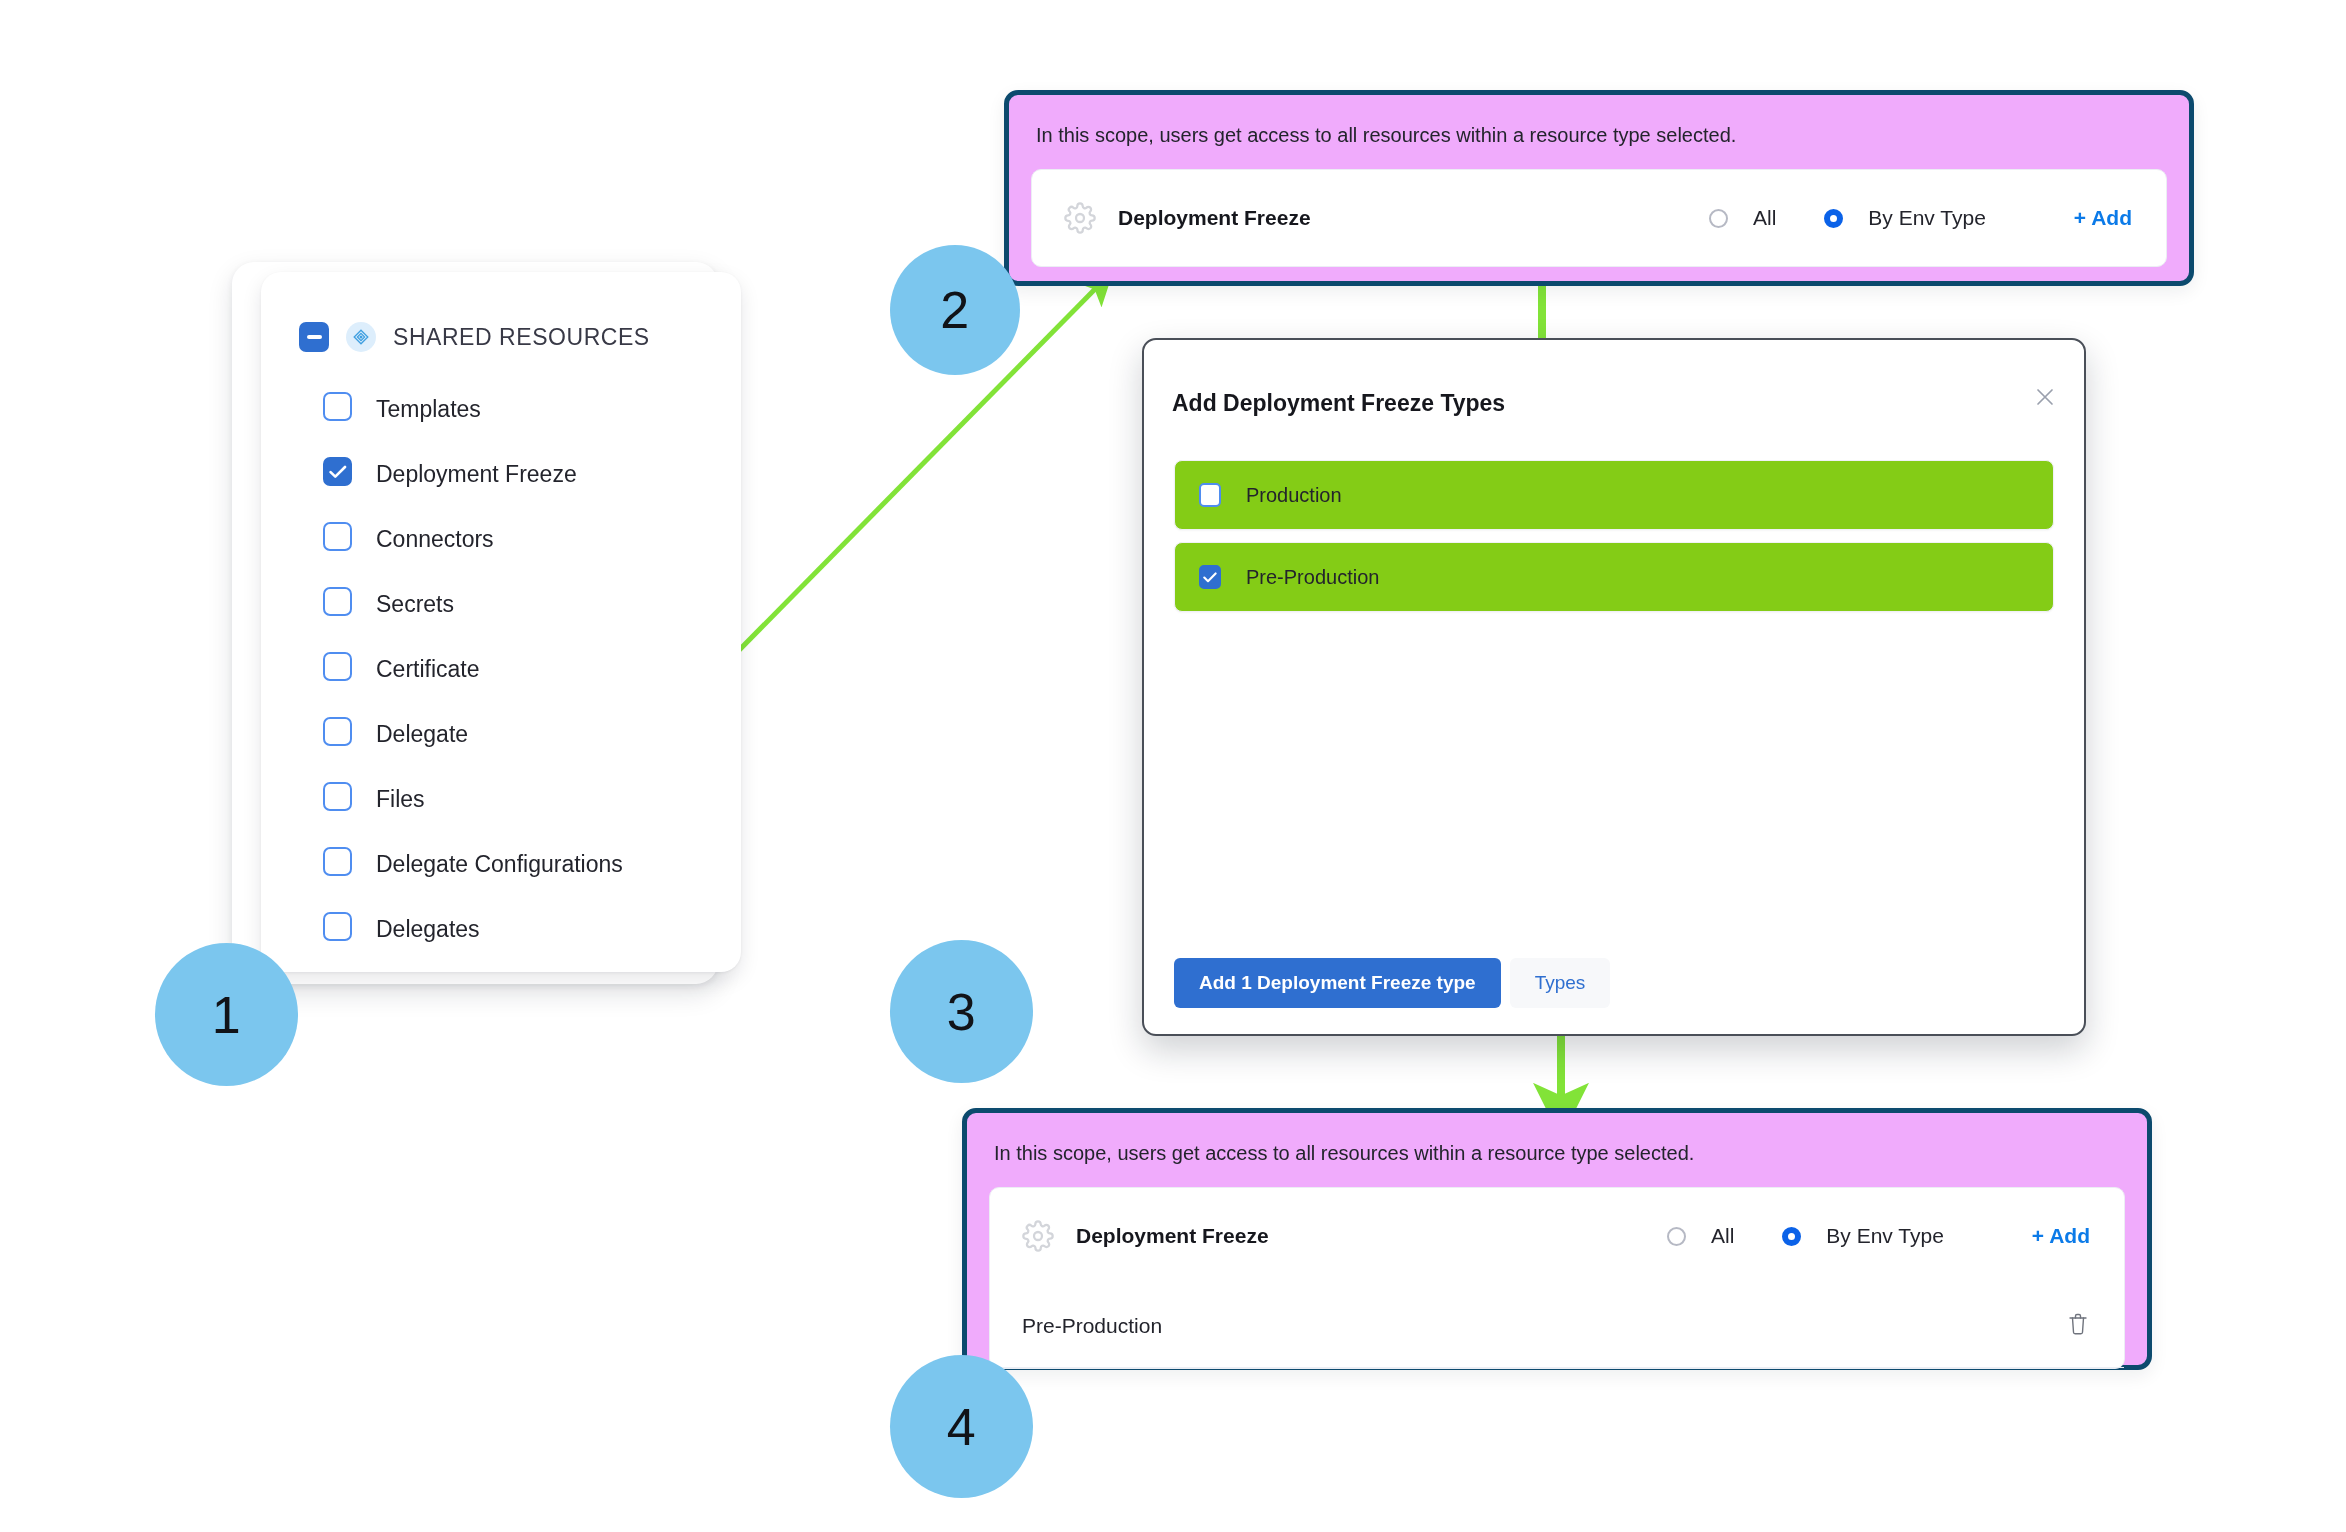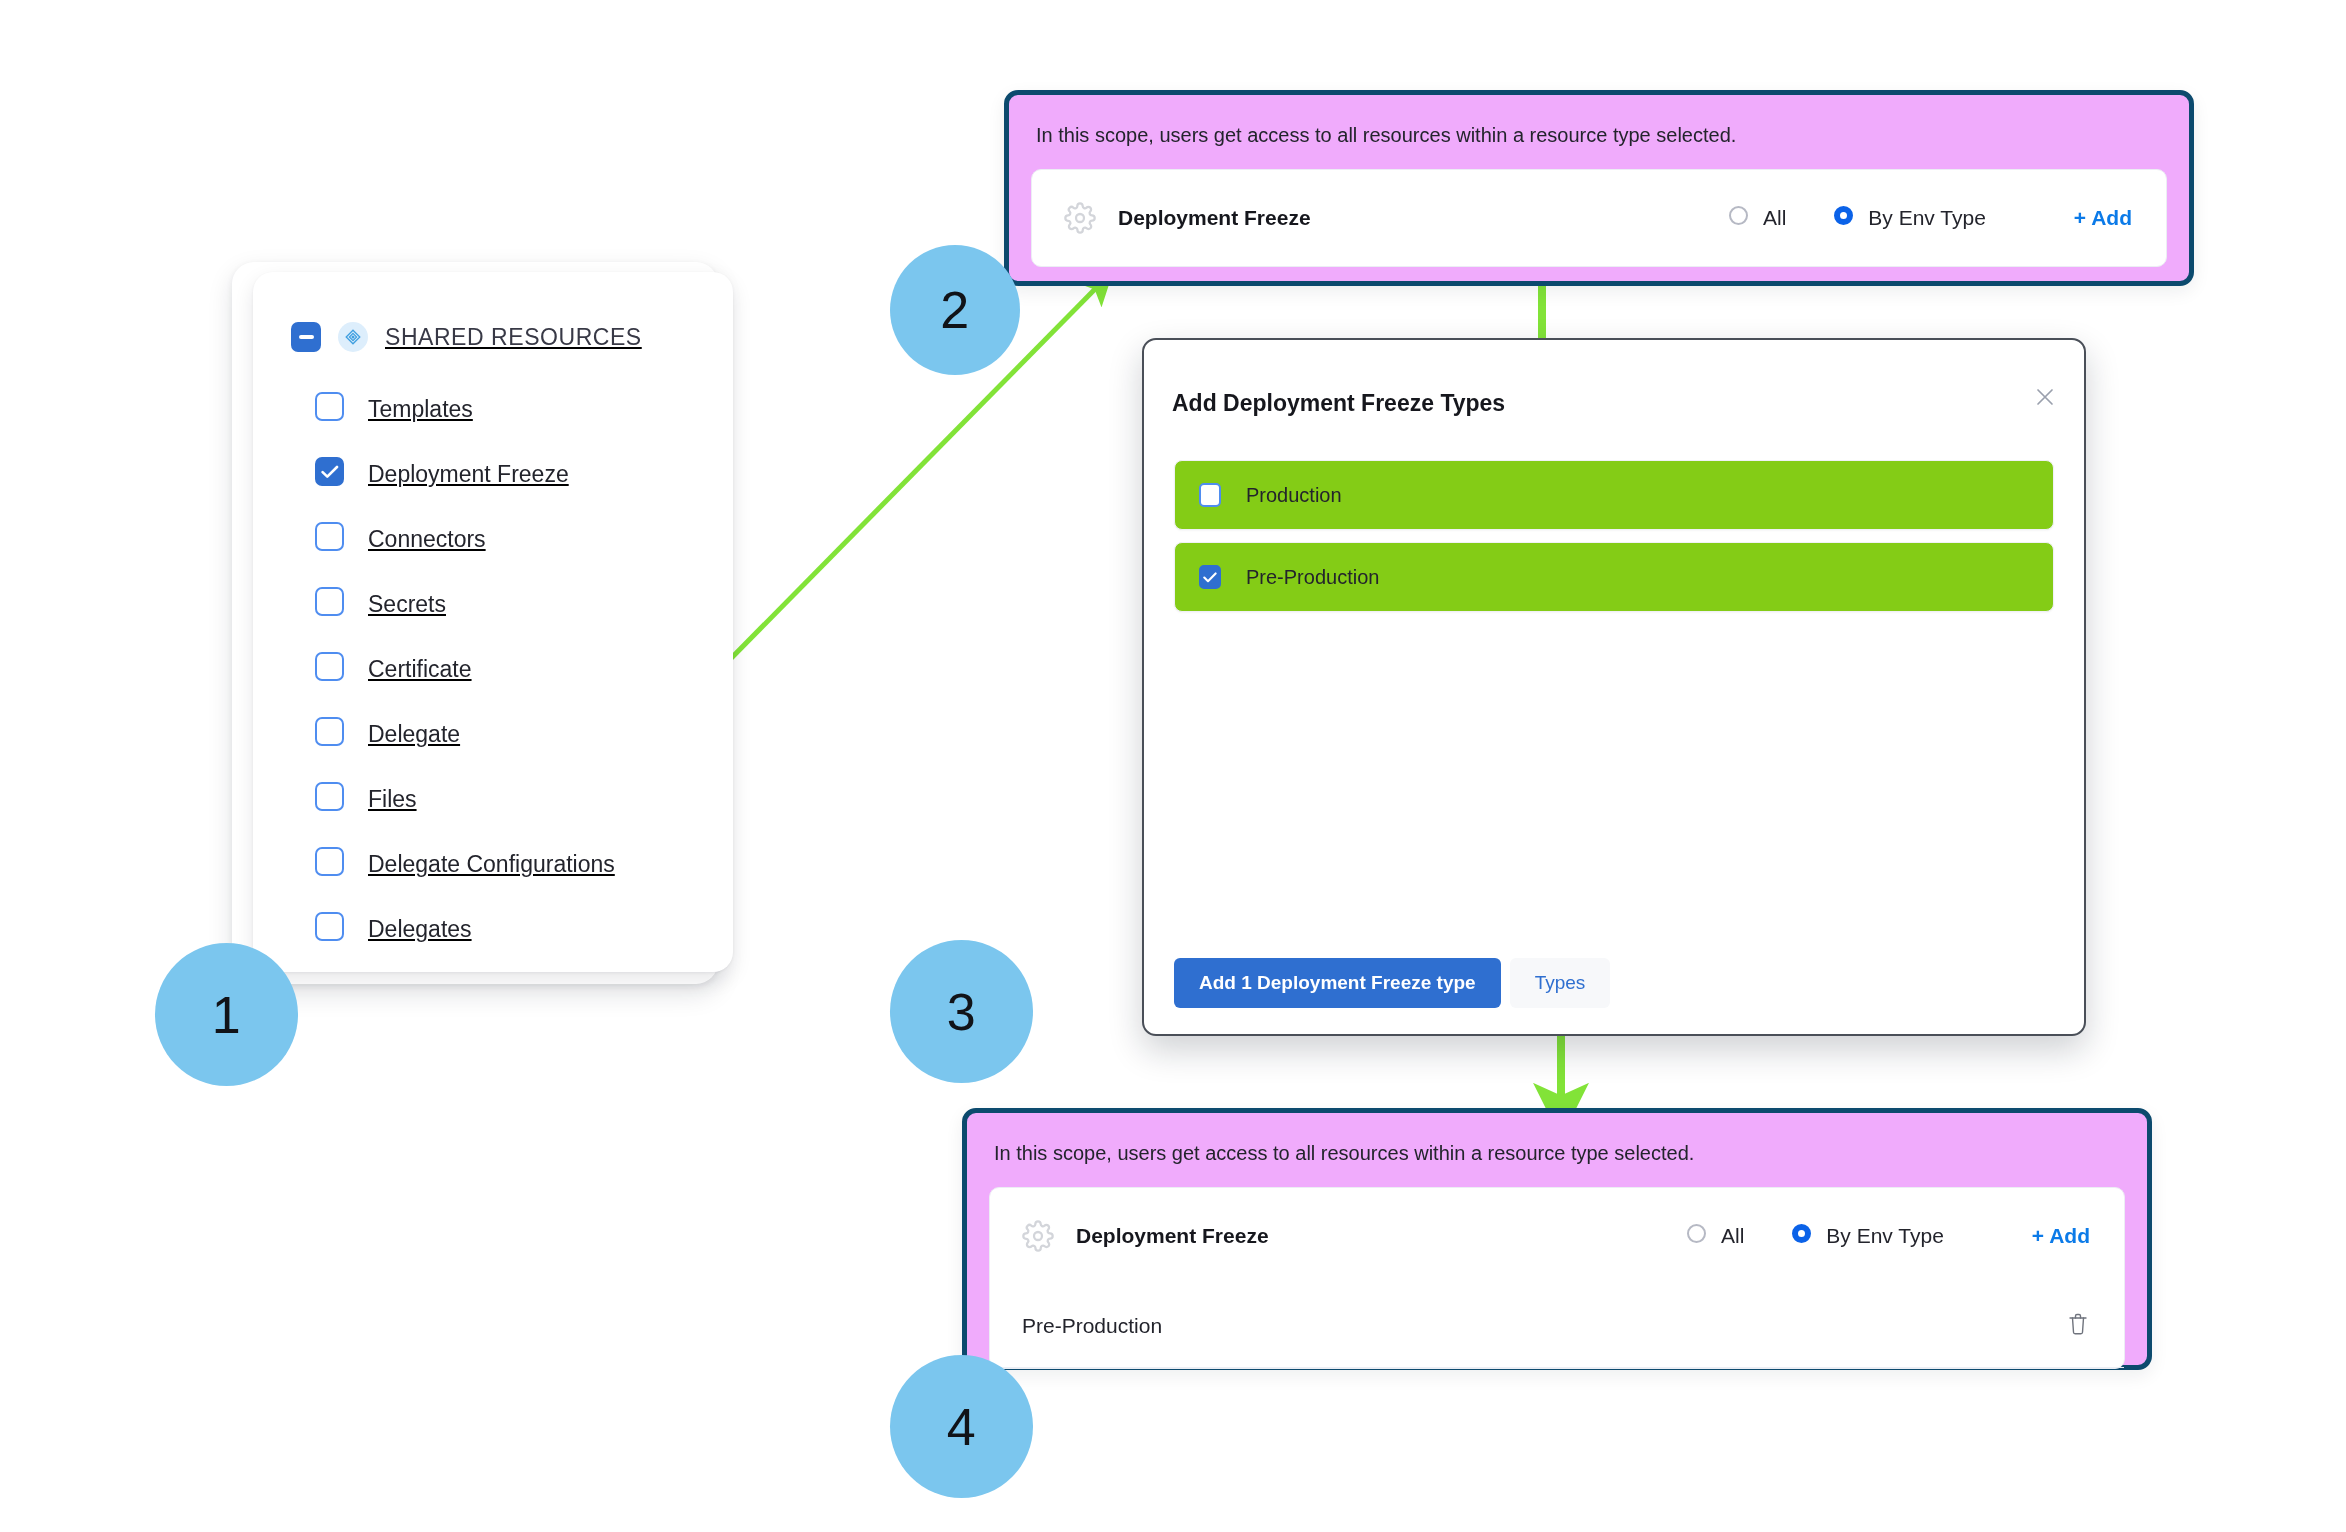--- a/index.html
+++ b/index.html
@@ -52,31 +52,30 @@
     top: 262px;
     width: 486px;
     height: 722px;
     background: #ffffff;
     border-radius: 22px;
     box-shadow: 0 10px 26px rgba(16,24,40,0.12), 0 2px 6px rgba(16,24,40,0.07);
     z-index: 10;
   }
   #panel-tree-inner {
     position: absolute;
-    left: 253px;
+    left: 261px;
     top: 272px;
     width: 480px;
     height: 700px;
     background: #ffffff;
     border-radius: 20px;
     box-shadow: 0 8px 20px rgba(16,24,40,0.10), 0 1px 3px rgba(16,24,40,0.06);
     z-index: 11;
     padding: 0;
     box-sizing: border-box;
-    text-decoration: underline;
   }
   .tree-header {
     display: flex;
     align-items: center;
     gap: 17px;
     padding: 50px 0 0 38px;
   }
   .cb-indeterminate {
     width: 30px;
     height: 30px;
@@ -176,21 +175,21 @@
   }
   .scope-gear { flex: 0 0 auto; display:flex; align-items:center; }
   .scope-title {
     font-size: 21px;
     color: #16171d;
     font-weight: 700;
     margin-left: 22px;
   }
   .scope-spacer { flex: 1 1 auto; }
   .radio-group { display: flex; align-items: center; gap: 48px; }
-  .radio-opt { display: flex; gap: 15px; }
+  .radio-opt { display: flex; align-items: center; gap: 25px; }
   .radio-dot {
     width: 19px; height: 19px;
     border-radius: 50%;
     border: 2px solid #b6b9c4;
     box-sizing: border-box;
     background: #fff;
     flex: 0 0 auto;
   }
   .radio-dot.on {
     border: 6px solid #0b62e8;

